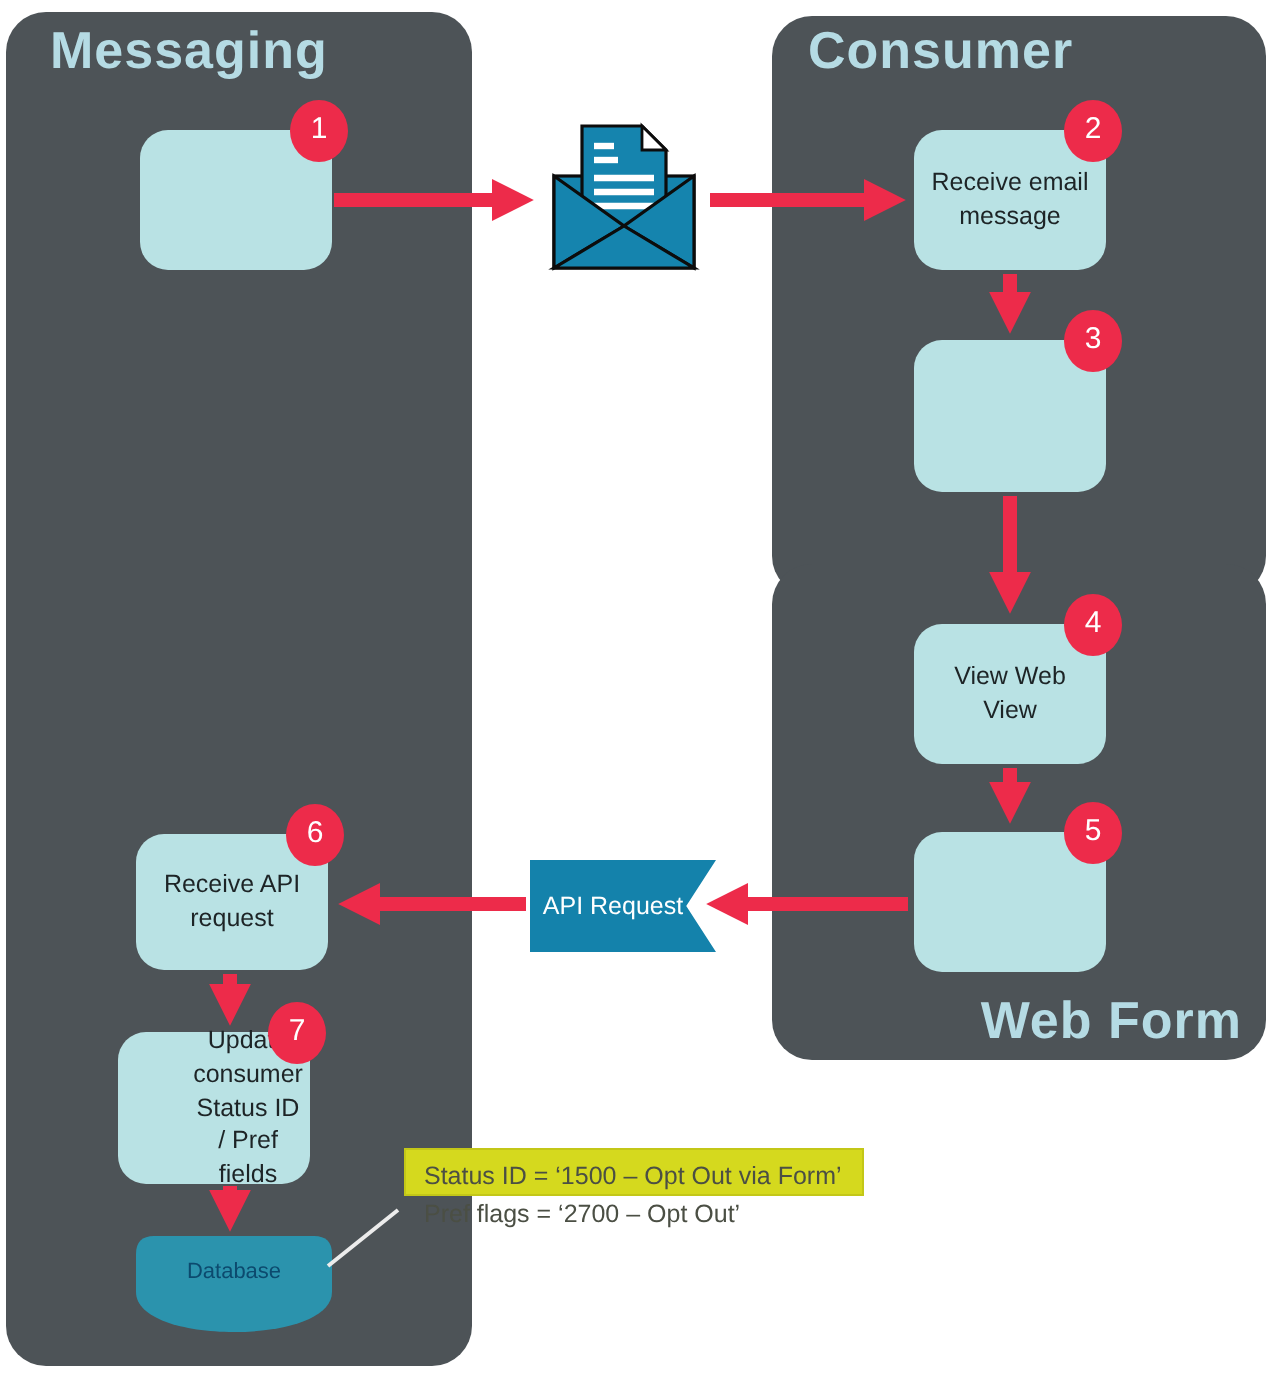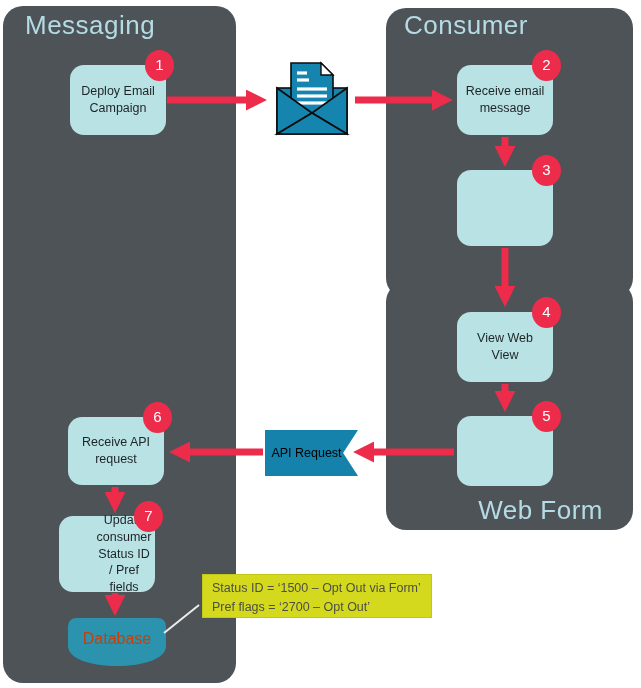--- a/index.html
+++ b/index.html
@@ -7,20 +7,21 @@
     position:relative;
     width:641px;height:688px;
     font-family:"Liberation Sans","DejaVu Sans",sans-serif;
     background:#ffffff;
     overflow:hidden;
   }
   .container{
     position:absolute;
     background:#4d5357;
     border-radius:20px;
+    font-weight:bold;
   }
   .container-title{
     position:absolute;
     color:#b5dbe4;
     font-size:26px;
     letter-spacing:.5px;
     white-space:nowrap;
   }
   .step-box{
     position:absolute;
@@ -49,46 +50,46 @@
     align-items:center;
     justify-content:center;
     z-index:6;
   }
   .api-box{
     position:absolute;
     left:265px;top:430px;
     width:93px;height:46px;
     background:#1482ab;
     clip-path:polygon(0 0,100% 0,84% 50%,100% 100%,0 100%);
-    color:#000000;
+    color:#ffffff;
     font-size:12.5px;
     display:flex;
     align-items:center;
     justify-content:center;
     padding-right:10px;
     box-sizing:border-box;
     z-index:3;
   }
   .db-wrap{
     position:absolute;
     left:66px;top:616px;
     width:102px;height:52px;
     z-index:3;
   }
   .db-label{
     position:absolute;
     left:0;top:14px;width:100%;
     text-align:center;
-    color:#c2410c;
-    font-size:16px;
+    color:#0c4a6e;
+    font-size:11px;
   }
   .note{
     position:absolute;
     left:202px;top:574px;
-    width:230px;height:44px;
+    width:230px;height:24px;
     background:#d5d91e;
     border:1px solid #c3c718;
     box-sizing:border-box;
     color:#4b4f44;
     font-size:12.5px;
     line-height:1.5;
     padding:4px 0 0 9px;
     z-index:5;
   }
   .envelope{
@@ -112,25 +113,24 @@
 
   <div class="container" style="left:3px;top:6px;width:233px;height:677px;">
     <span class="container-title" style="left:22px;top:4px;">Messaging</span>
   </div>
 
   <div class="container" style="left:386px;top:8px;width:247px;height:290px;">
     <span class="container-title" style="left:18px;top:2px;">Consumer</span>
   </div>
 
   <div class="container" style="left:386px;top:282px;width:247px;height:248px;">
-    <span class="container-title" style="right:30px;bottom:4px;">Web Form</span>
+    <span class="container-title" style="right:12px;bottom:4px;">Web Form</span>
   </div>
 
   <div class="step-box z3" style="left:70px;top:65px;width:96px;height:70px;">
-    <span>Deploy Email Campaign</span>
     <span class="badge">1</span>
   </div>
 
   <svg class="envelope" viewBox="0 0 82 78">
     <rect x="6" y="28" width="70" height="46" fill="#1584ae" stroke="#0c0c0c" stroke-width="1.6"></rect>
     <path d="M20 3 H50 L62 15 V58 H20 Z" fill="#1584ae" stroke="#0c0c0c" stroke-width="1.6"></path>
     <path d="M50 3 L62 15 H50 Z" fill="#ffffff" stroke="#0c0c0c" stroke-width="1.4"></path>
     <g stroke="#ffffff" stroke-width="3.2">
       <line x1="26" y1="13" x2="36" y2="13"></line>
       <line x1="26" y1="20" x2="38" y2="20"></line>

